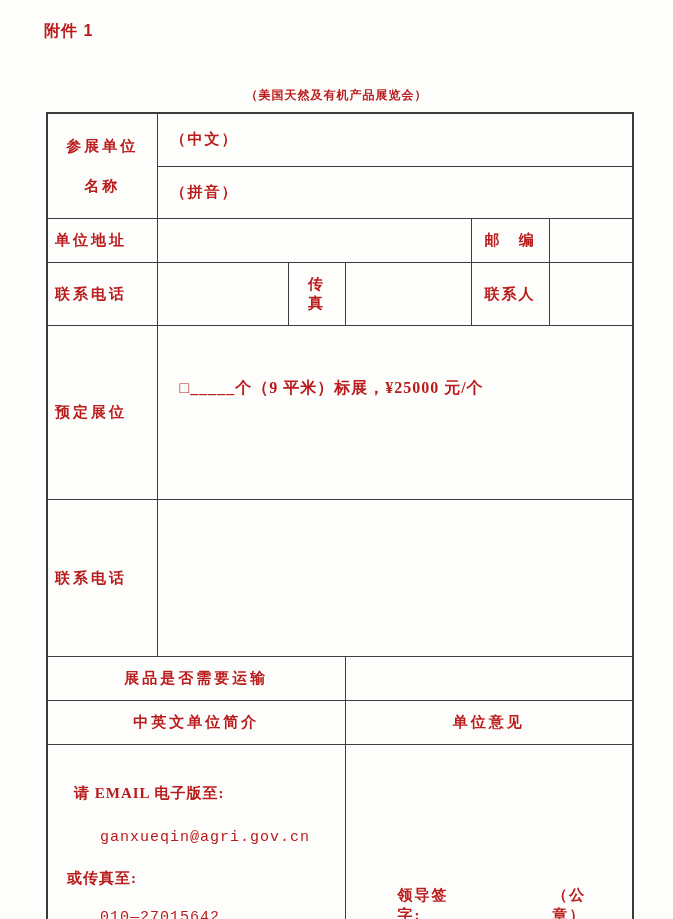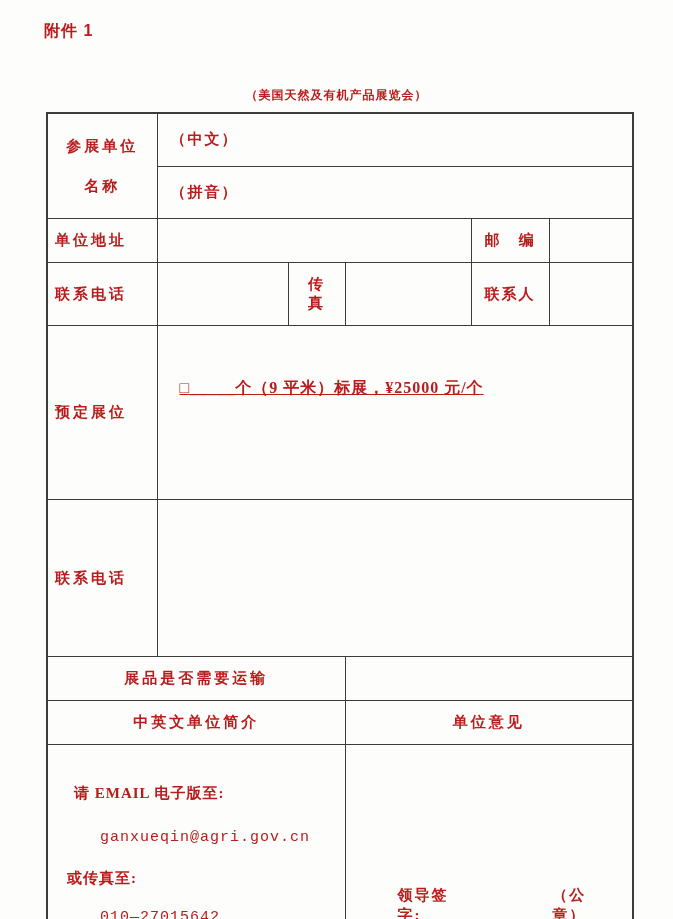--- a/index.html
+++ b/index.html
@@ -50,21 +50,21 @@
   tr.r6 { height:157px; }
   tr.r7 { height:42px; }
   tr.r8 { height:41px; }
   tr.r9 { height:208px; }
 
   .name-label div { line-height:40px; text-align:center; letter-spacing:3px; }
   .label-left   { padding-left:7px; letter-spacing:3px; }
   .label-center { text-align:center; letter-spacing:2px; }
   .pre          { white-space:pre; }
   .field-pad    { padding-left:13px; letter-spacing:2px; }
-  .booth-cell   { vertical-align:top; padding:52px 4px 0 22px; font-size:16px; letter-spacing:1px;text-decoration:underline; }
+  .booth-cell   { vertical-align:top; padding:52px 4px 0 22px; font-size:16px; letter-spacing:1px; }
   .head-cell    { text-align:center; letter-spacing:3px; }
 
   .mail-cell { vertical-align:top; }
   .mail-cell div { line-height:20px; letter-spacing:1px; }
   .ml1 { margin:26px 0 0 14px; }
   .ml2 { margin:25px 0 0 40px; }
   .ml3 { margin:20px 0 0 7px; }
   .ml4 { margin:20px 0 0 40px; }
   .mono {
     font-family:"Liberation Mono","DejaVu Sans Mono",monospace;

